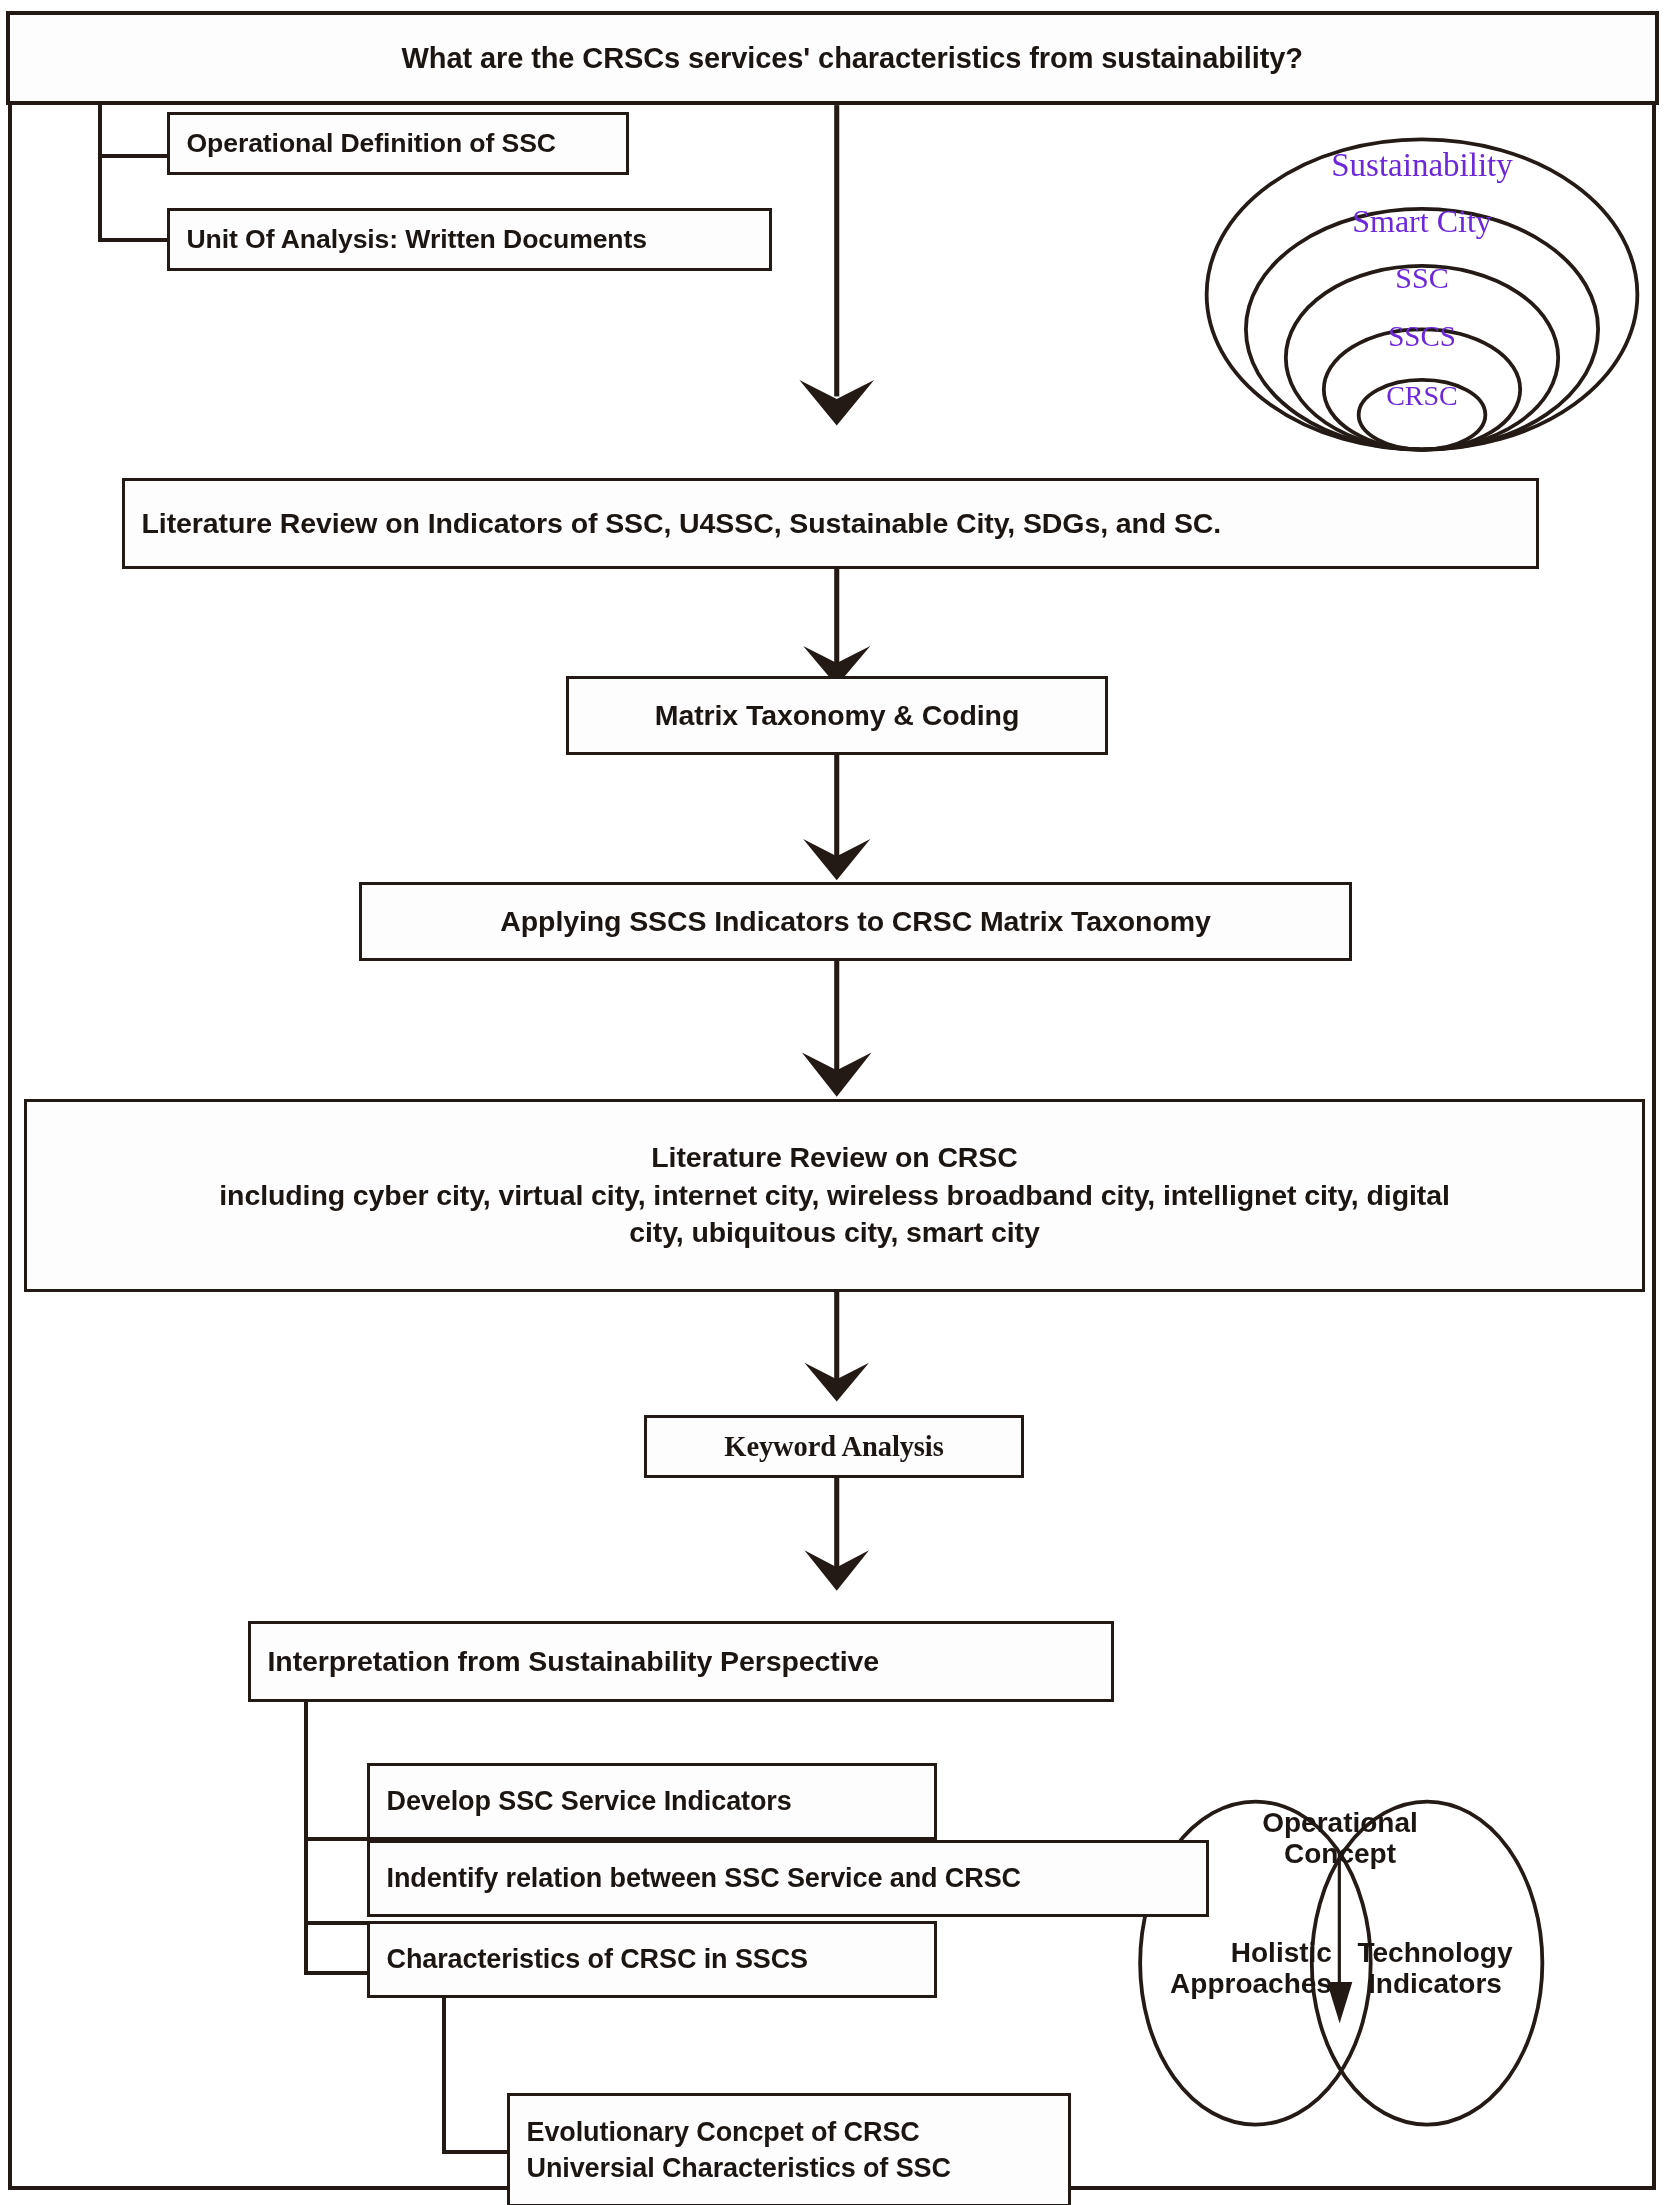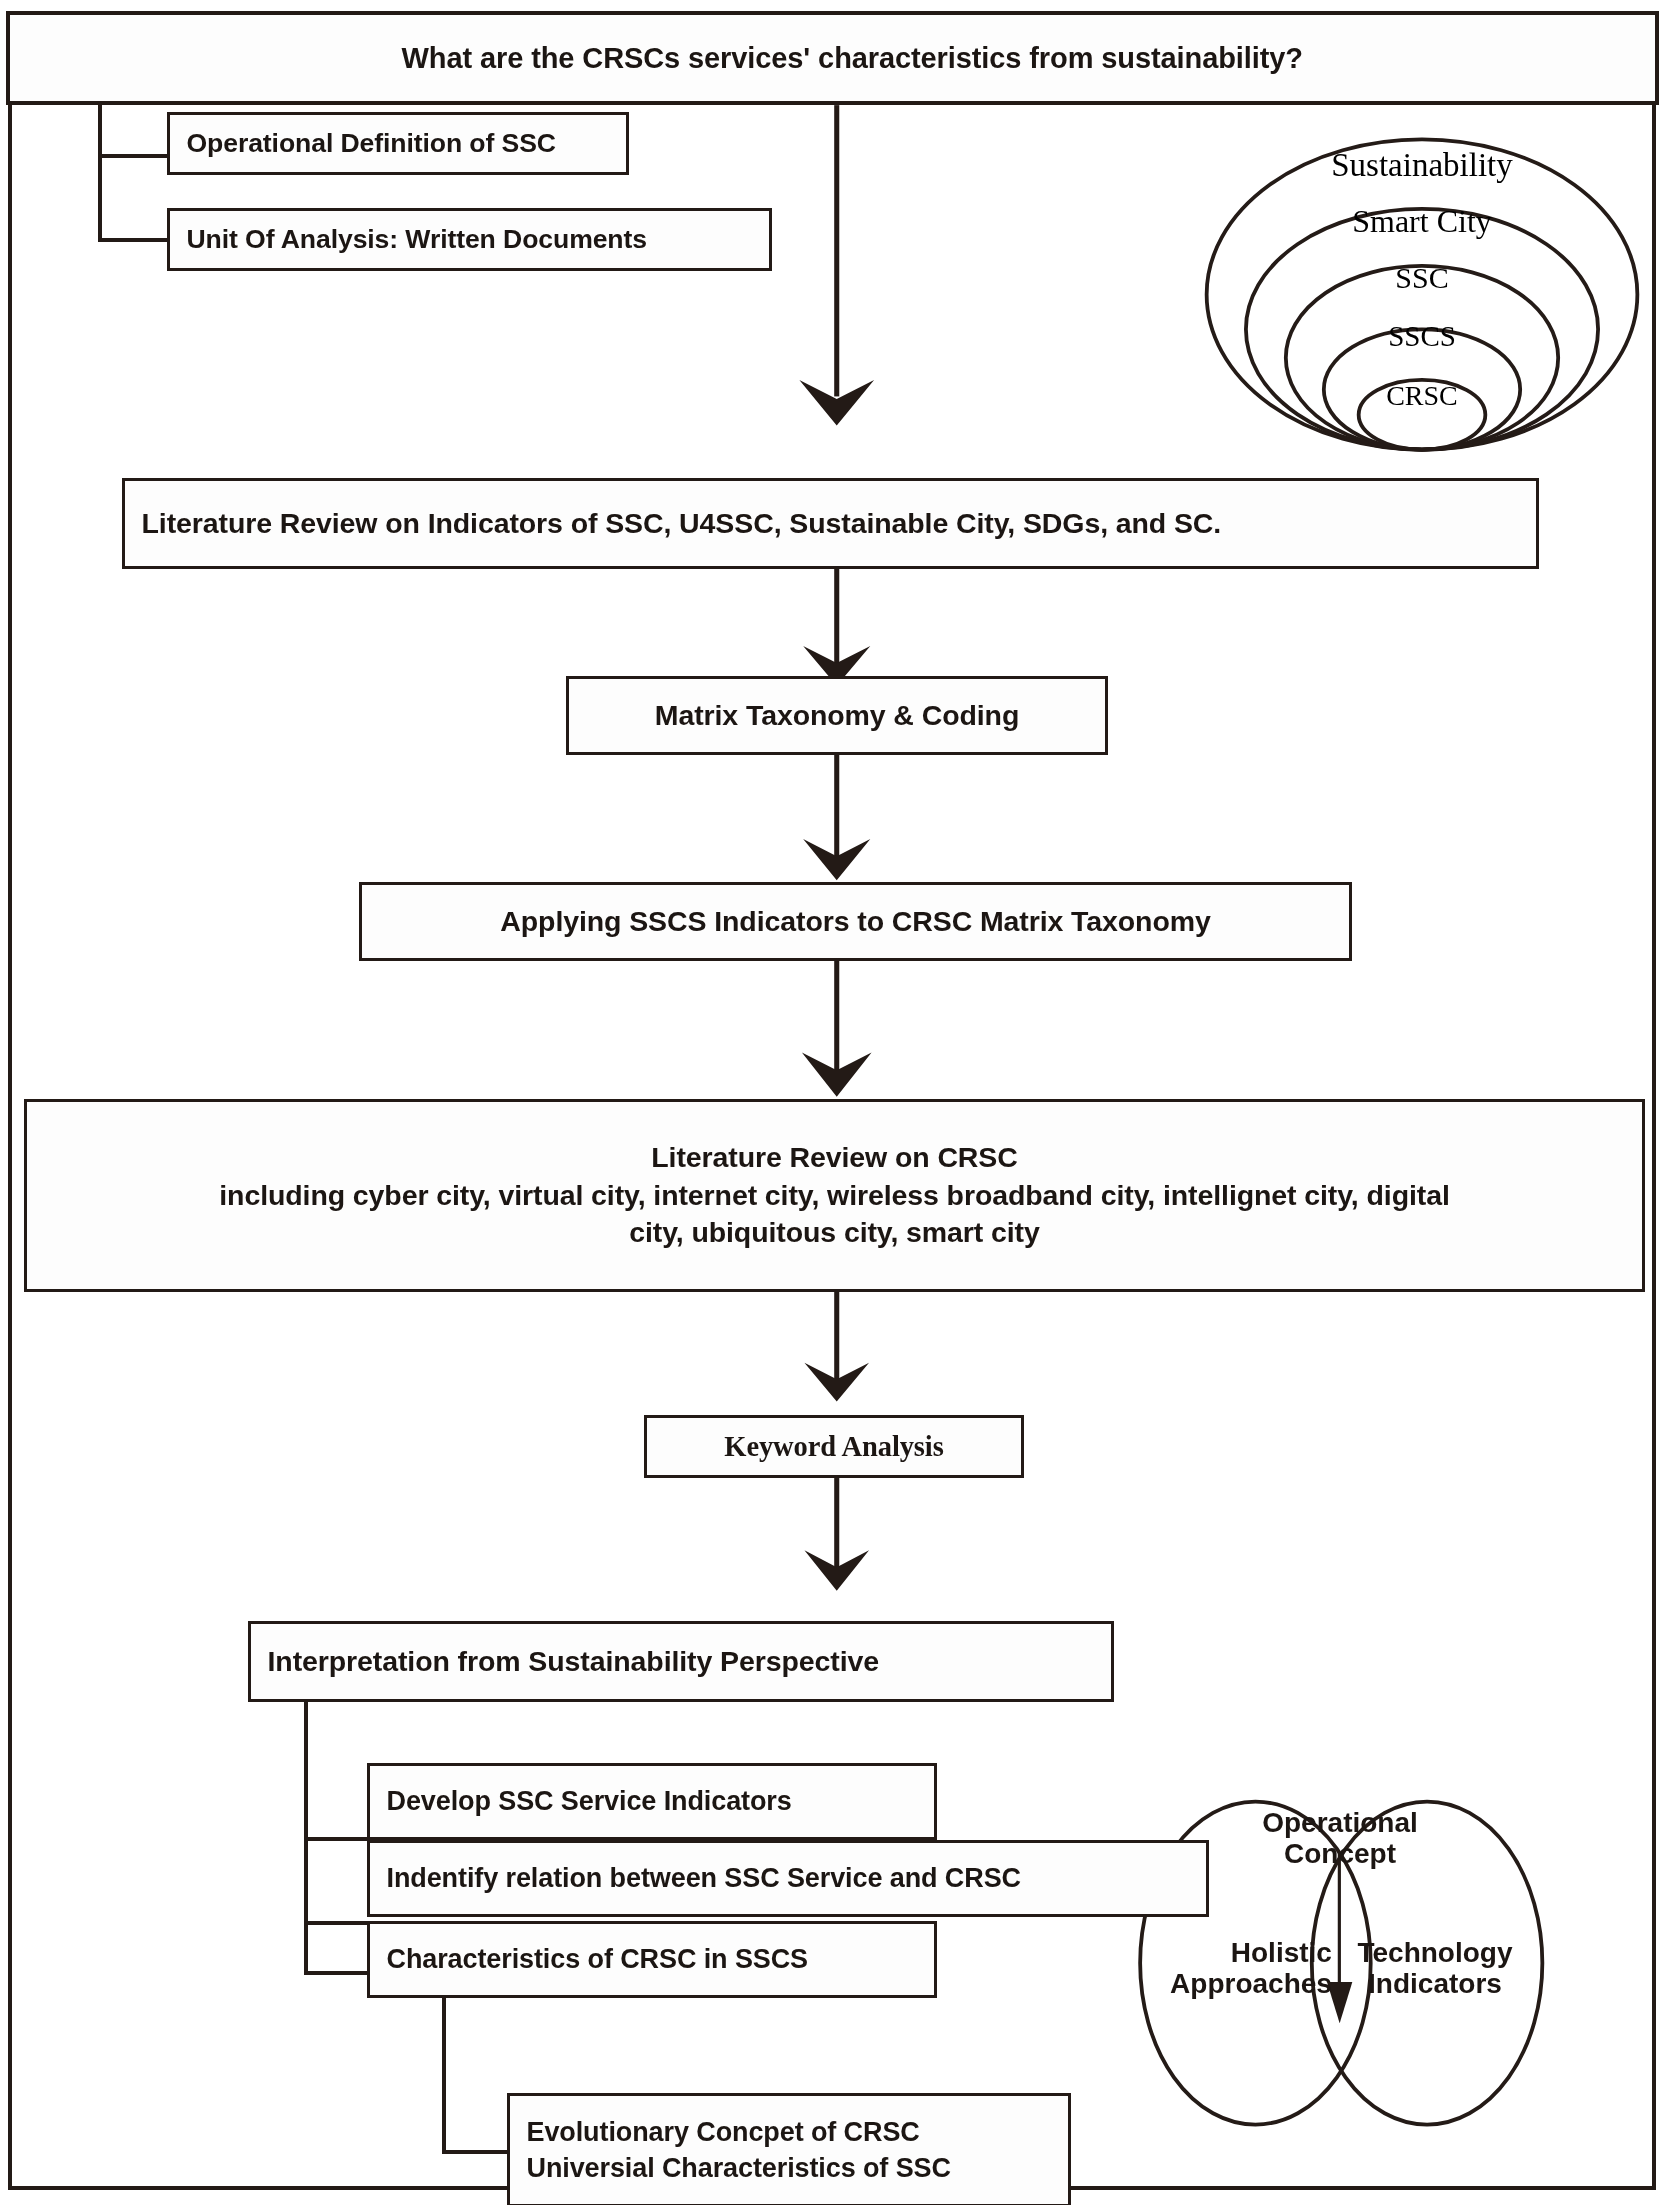--- a/index.html
+++ b/index.html
@@ -38,21 +38,21 @@
   
   .vline{position:absolute;background:#231a16;width:3.8px;}
   .hline{position:absolute;background:#231a16;height:3.8px;}
 
   svg.overlay{position:absolute;left:0;top:0;width:1676px;height:2205px;pointer-events:none;}
 
   
   .ringlabel{
     position:absolute;
     font-family:"Liberation Serif", serif;
-    color:#000000;
+    color:#6d28d9;
     white-space:nowrap;
     transform:translateX(-50%);
   }
 
   .vennlabel{
     position:absolute;
     font-weight:bold;
     color:#1c1613;
     text-align:center;
     line-height:1.1;

